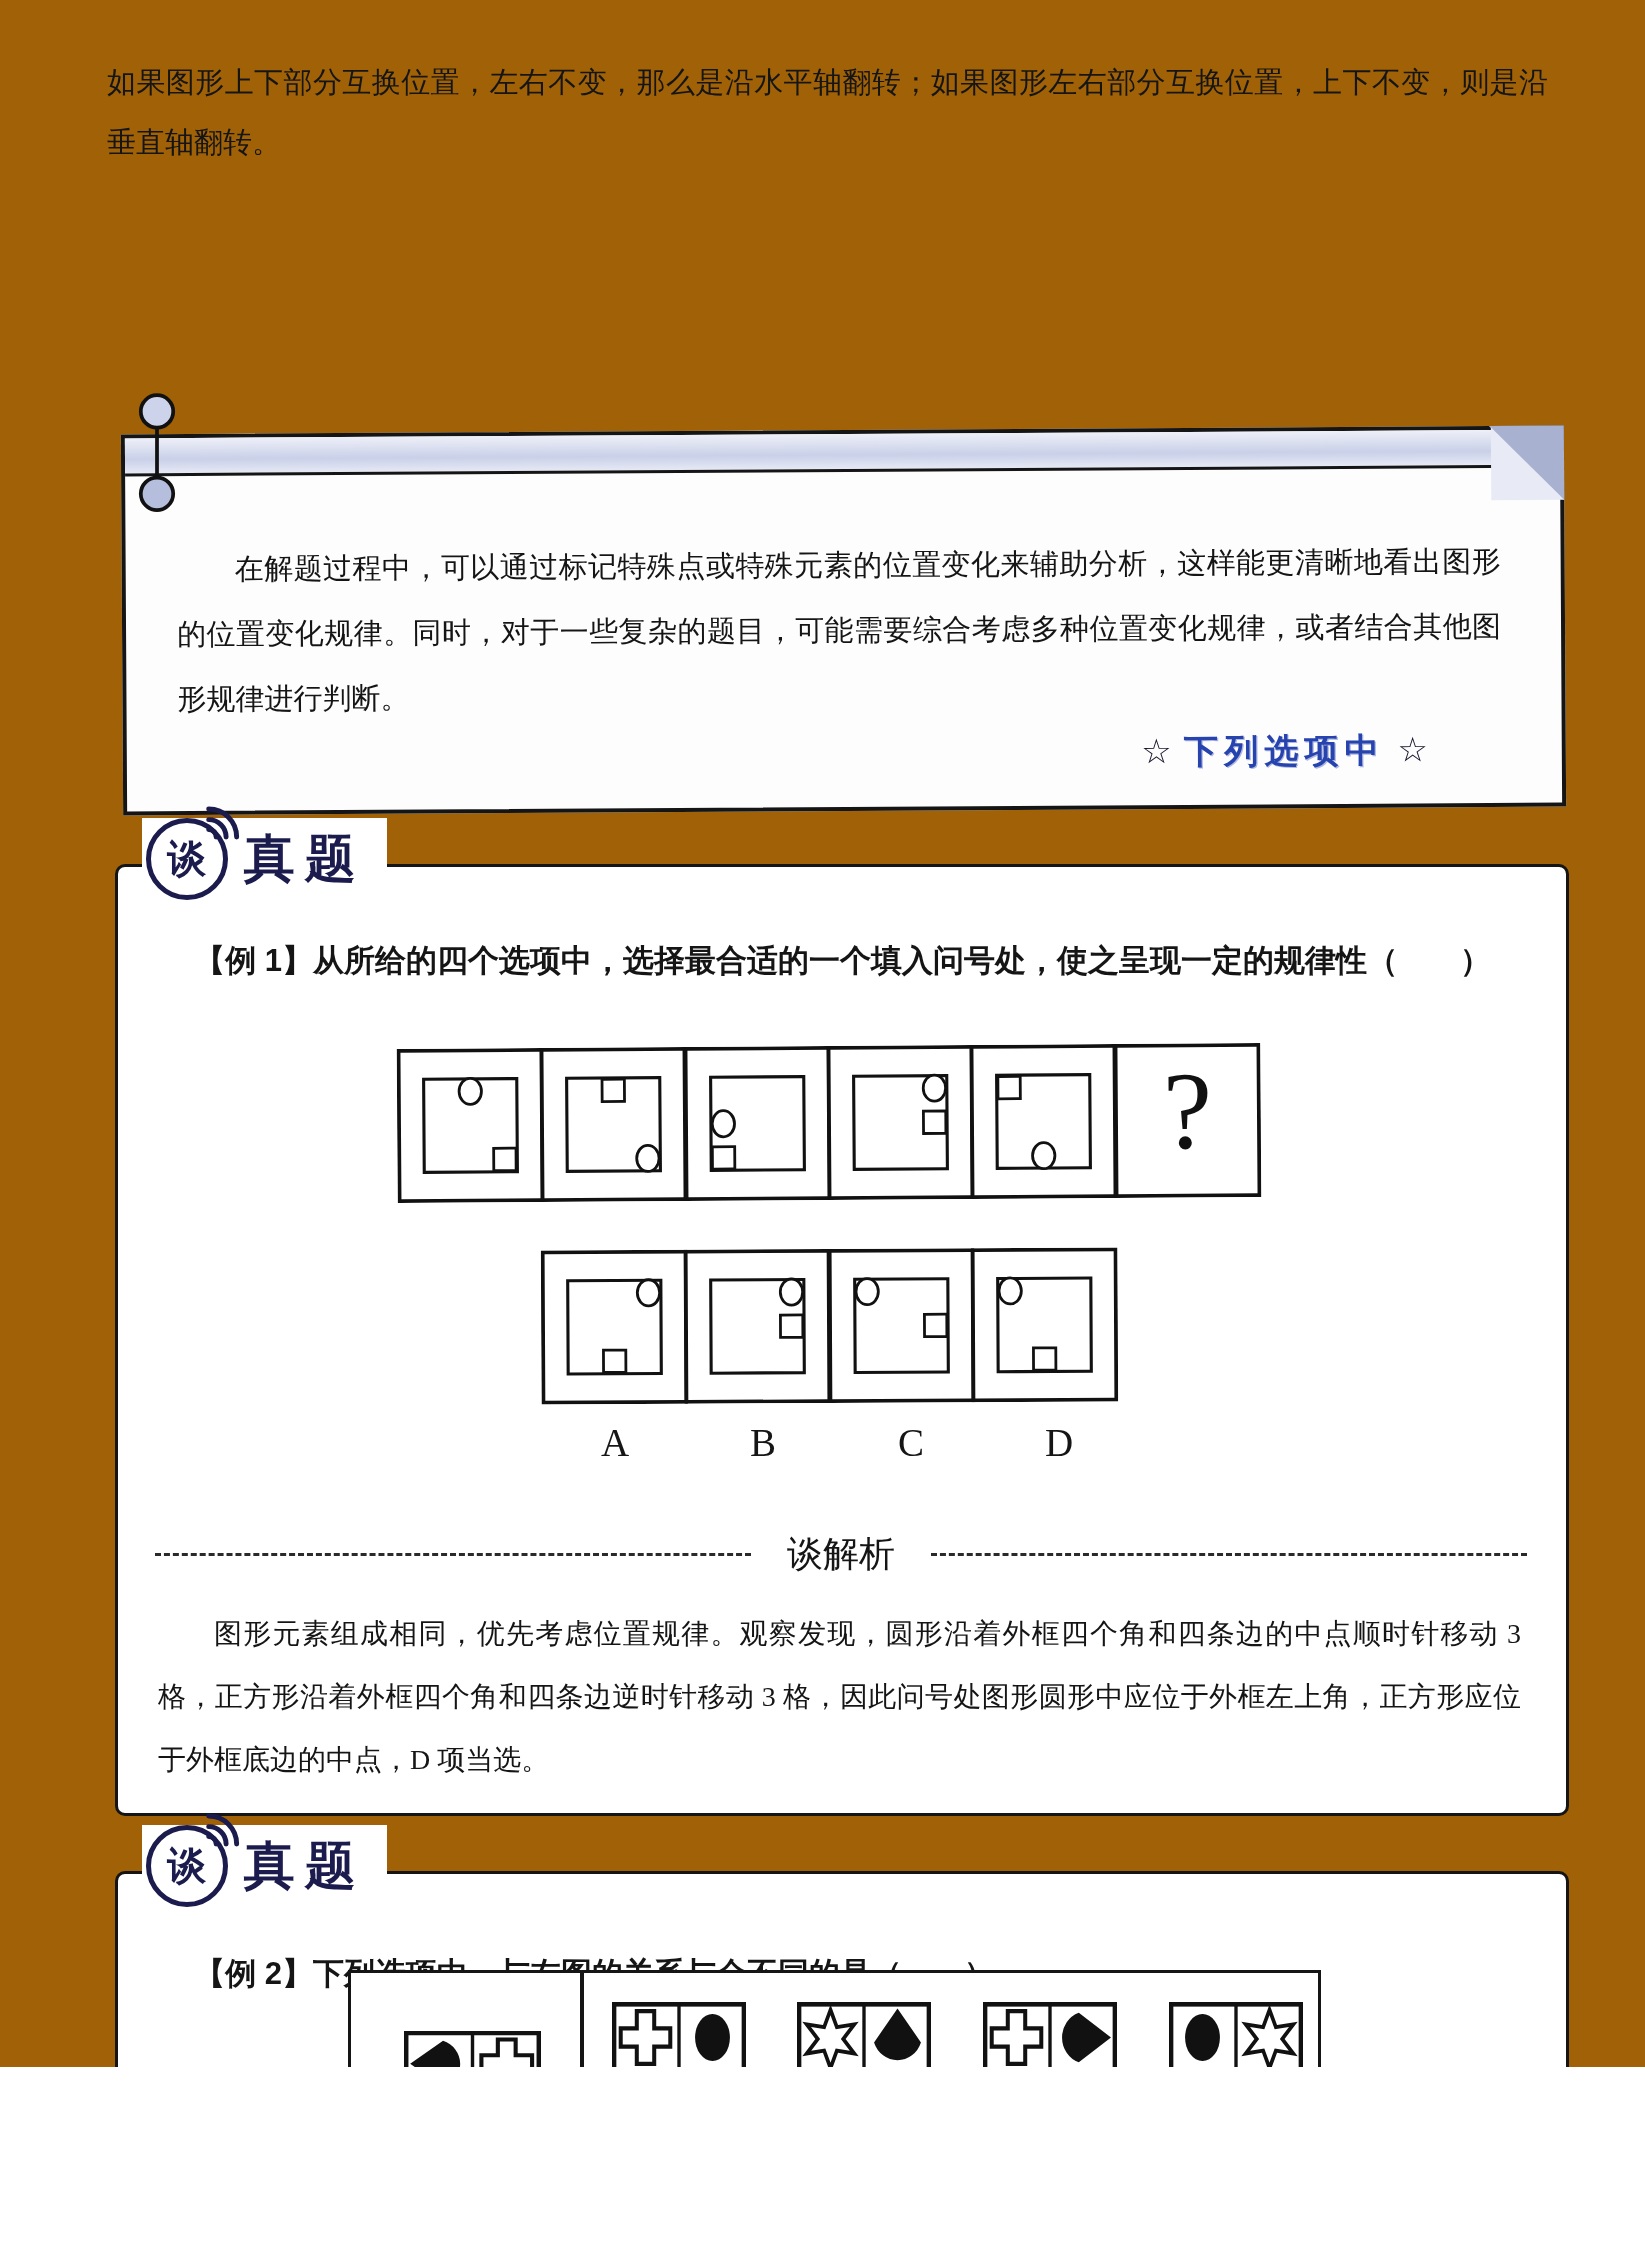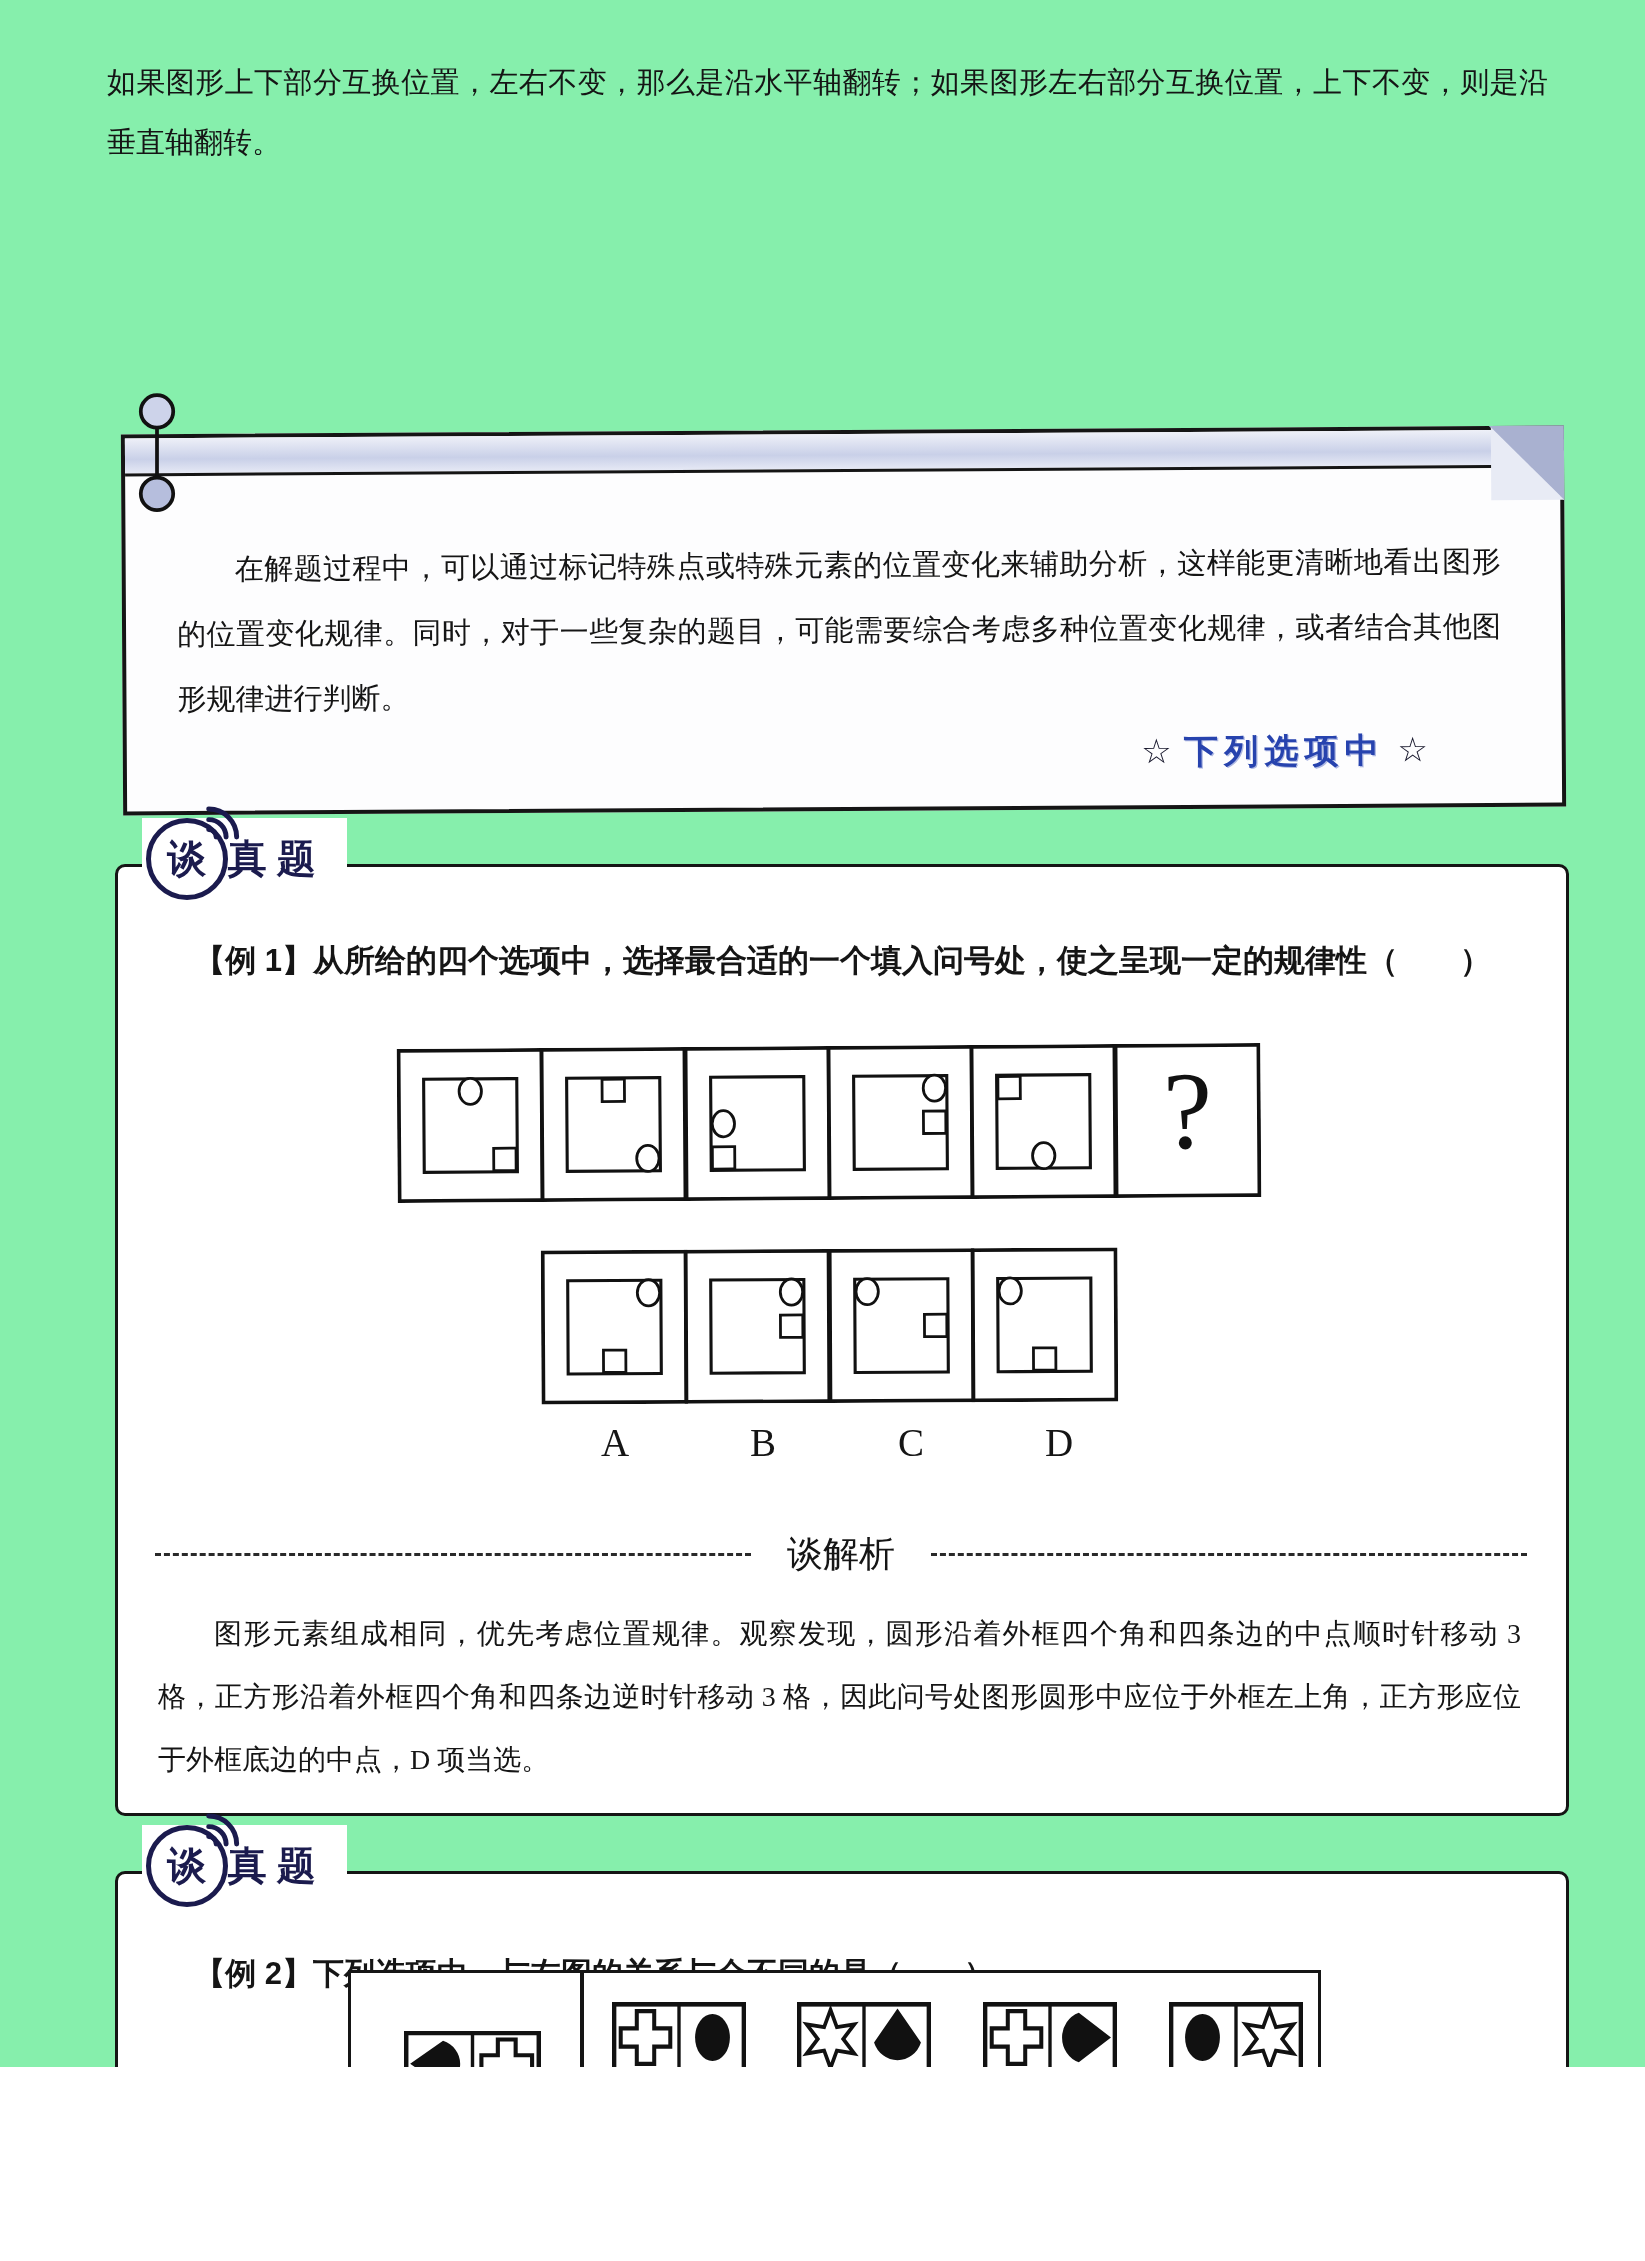--- a/index.html
+++ b/index.html
@@ -1,16 +1,16 @@
 <!DOCTYPE html>
 <html style="--navy: #1b1b4e; --blue: #2743ae; --note-band: #c9d0e8; --fold: #a9b1d0; --page-edge: #e3e3e3;font-size:10px"><head>
 <meta charset="utf-8">
 <style>
   html,body{margin:0;padding:0;background:#ffffff;}
-  .page{position:relative;width:1646px;height:2067px;background:#86efac;
+  .page{position:relative;width:1646px;height:2067px;background:#a16207;
         font-family:"Liberation Serif",serif;color:#151515;overflow:hidden;}
 
   
   .intro{position:absolute;left:107px;top:53px;width:1441px;font-size:29px;
          line-height:2.06;text-align:justify;}
   .intro p{margin:0;}
   .intro .p2{text-indent:2em;margin-top:6.2px;}
 
   
   .tip{position:absolute;left:122px;top:430px;width:1435px;height:373px;
@@ -39,21 +39,21 @@
   #qbox2{top:1871px;height:357px;}
 
   .badge{position:absolute;display:flex;align-items:center;z-index:2;
          background:#fff;padding:0 21px 0 3.7px;}
   #badge1{left:142px;top:818px;}
   #badge2{left:142px;top:1825px;}
   .badge-circle{position:relative;width:72px;height:72px;border:5px solid var(--navy,#1b1b4e);
                 border-radius:50%;display:flex;align-items:center;justify-content:center;background:#fff;}
   .badge-char{font-size:39px;font-weight:bold;color:var(--navy,#1b1b4e);}
   .badge-waves{position:absolute;right:-18.6px;top:-22.4px;}
-  .badge-title{margin-left:0;font-size:39px;font-weight:bold;color:var(--navy,#1b1b4e);
+  .badge-title{margin-left:16px;font-size:51px;font-weight:bold;color:var(--navy,#1b1b4e);
                font-family:"Liberation Sans",sans-serif;letter-spacing:10px;}
 
   .question{position:absolute;left:39px;right:36px;font-family:"Liberation Sans",sans-serif;
             font-weight:bold;font-size:31px;line-height:2.1;text-align:justify;text-indent:1.2em;}
   #q1{top:30px;}
   #q2{top:36px;}
 
   .strip{position:absolute;display:flex;}
   .strip svg + svg{margin-left:-3.7px;}
   #prob-strip{left:279px;top:179px;transform:rotate(-0.4deg);}

